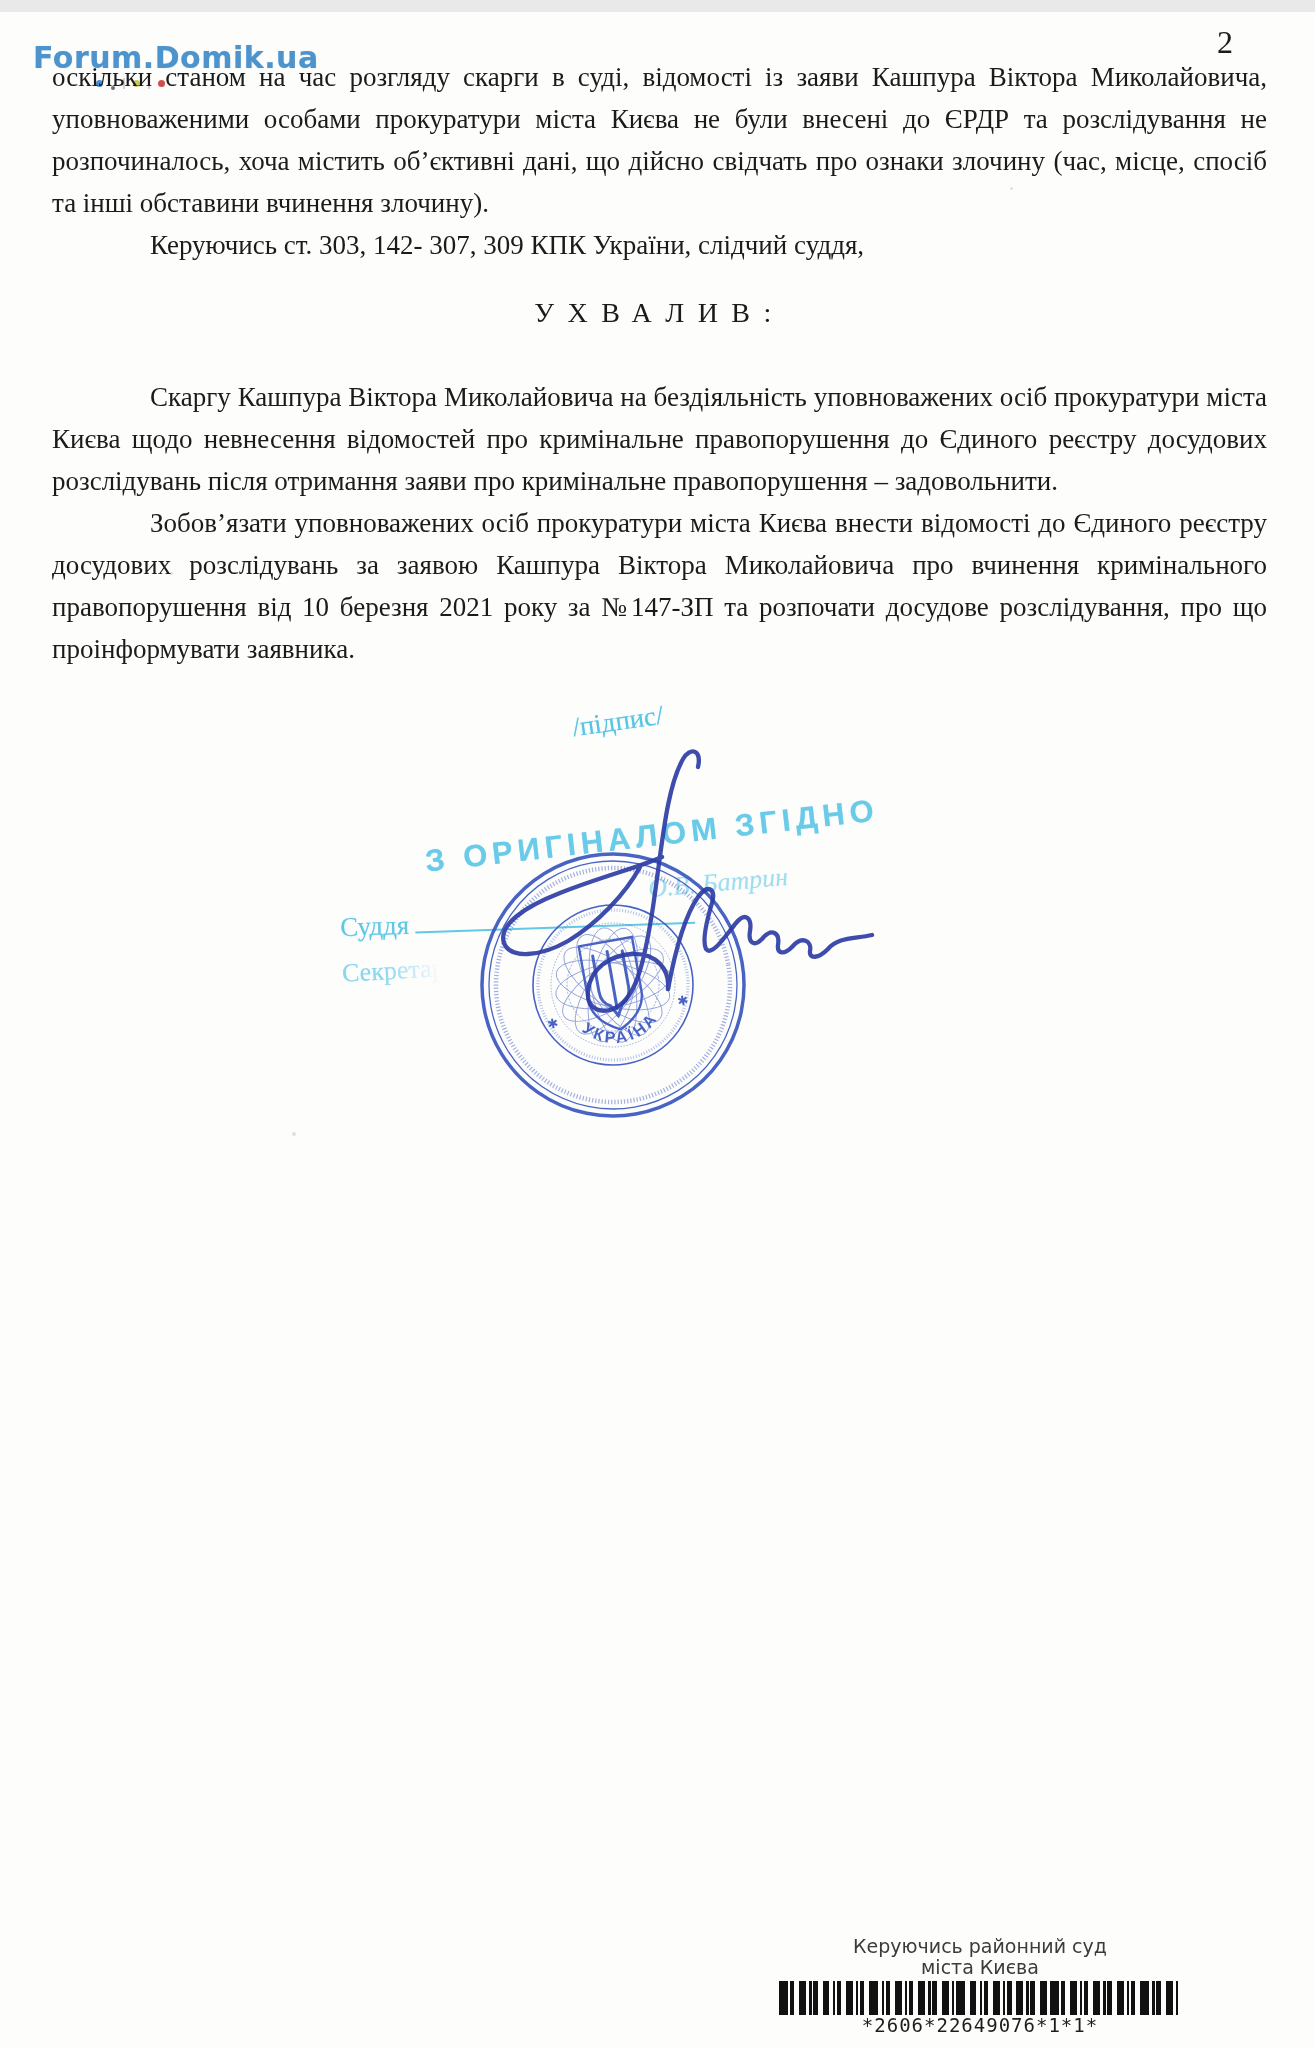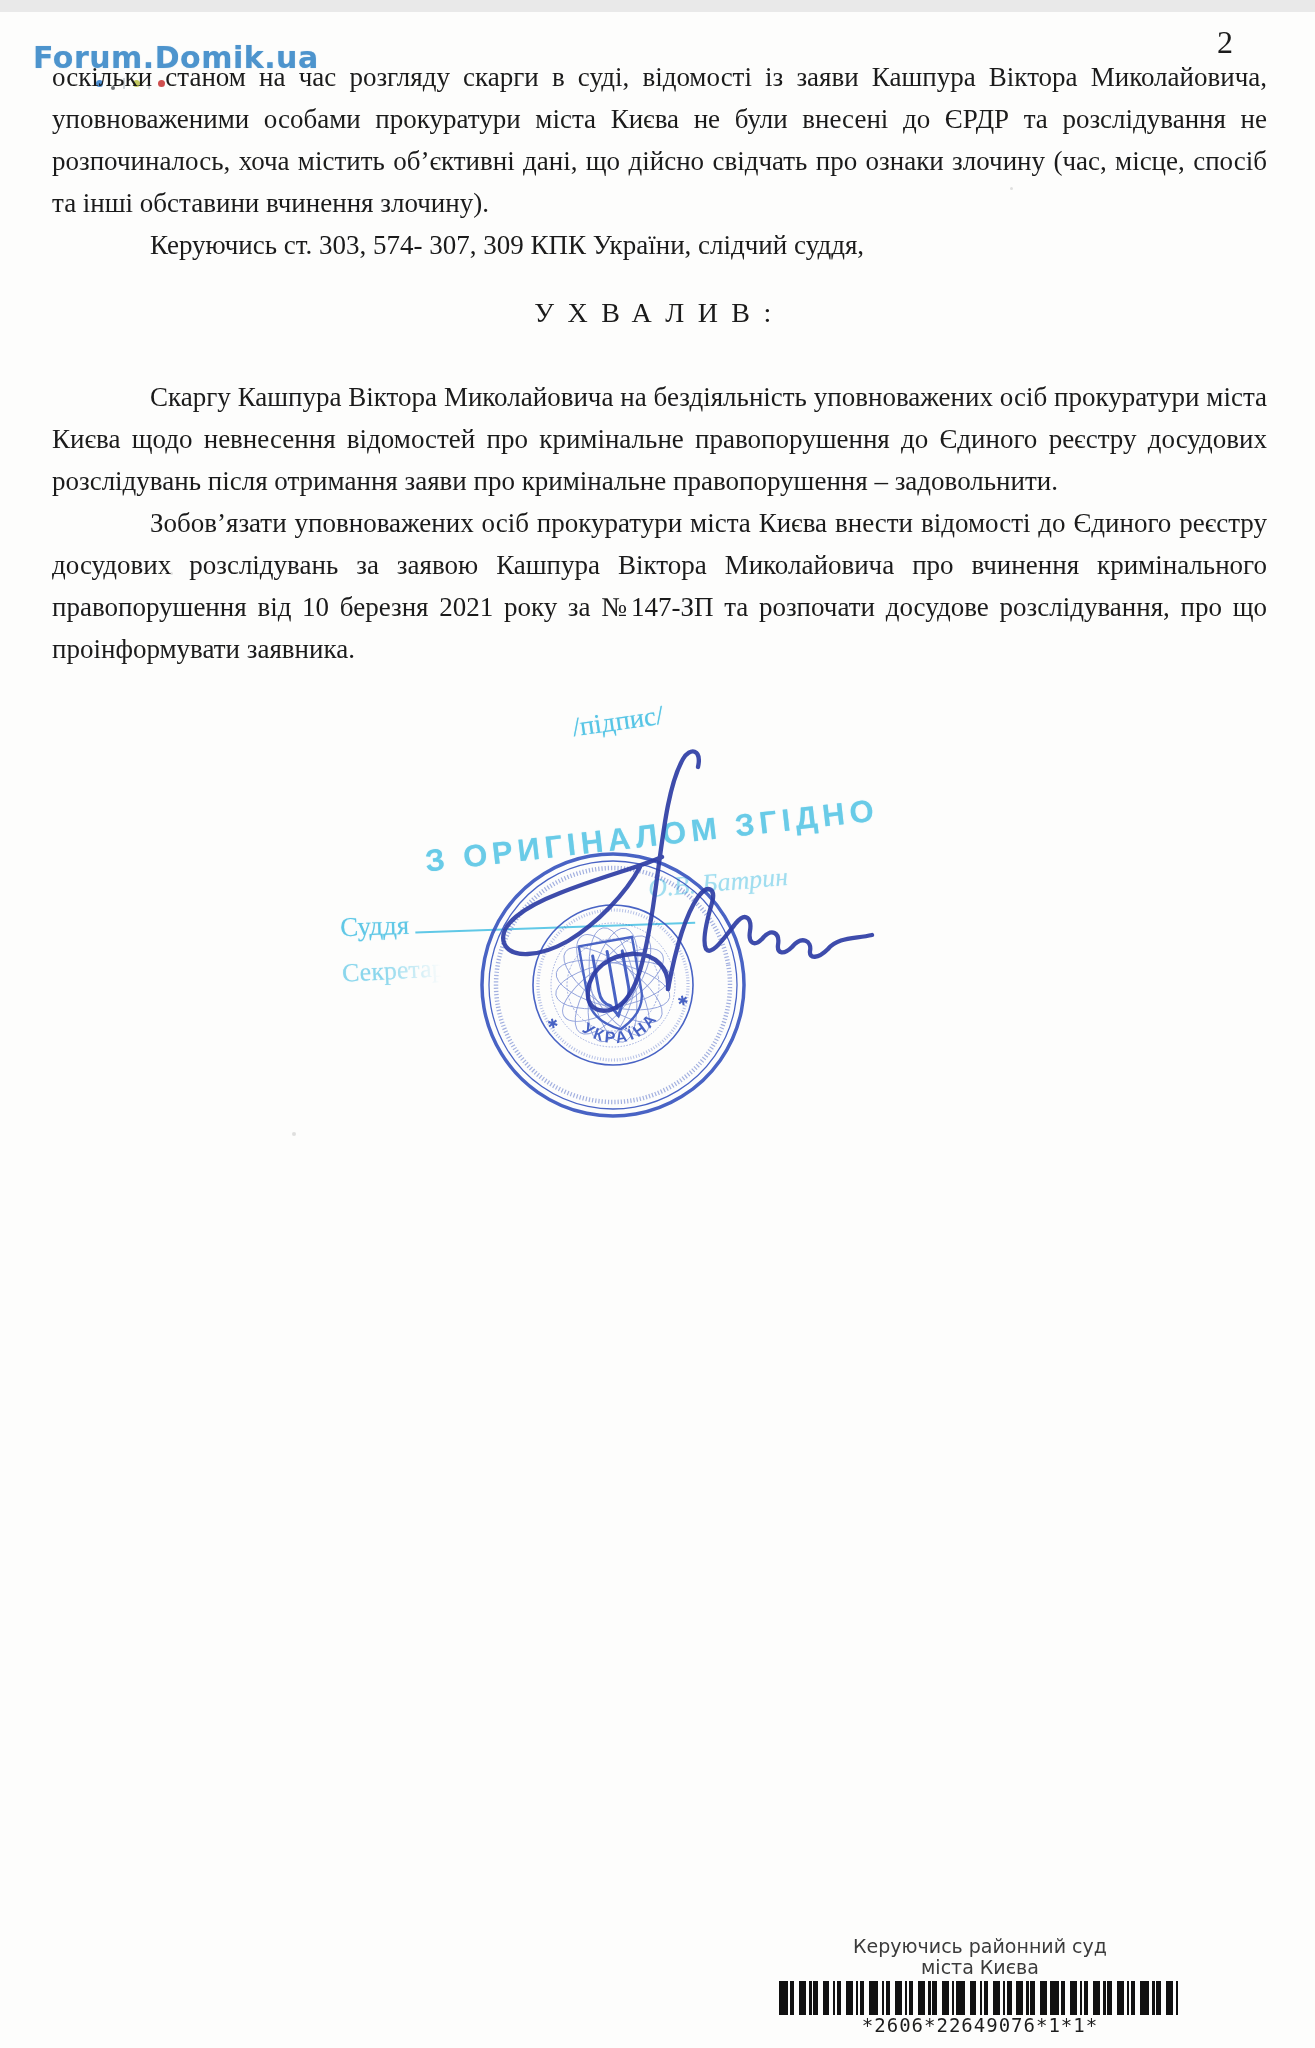--- a/index.html
+++ b/index.html
@@ -78,21 +78,21 @@
     <span class="sep"></span>
     <span class="dot yellow"></span>
     <span class="sep"></span>
     <span class="dot red"></span>
   </div>
 
   <div class="pagenum">2</div>
 
   <div class="content">
     <p>оскільки станом на час розгляду скарги в суді, відомості із заяви Кашпура Віктора Миколайовича, уповноваженими особами прокуратури міста Києва не були внесені до ЄРДР та розслідування не розпочиналось, хоча містить об’єктивні дані, що дійсно свідчать про ознаки злочину (час, місце, спосіб та інші обставини вчинення злочину).</p>
-    <p class="indent">Керуючись ст. 303, 574- 307, 309 КПК України, слідчий суддя,</p>
+    <p class="indent">Керуючись ст. 303, 142- 307, 309 КПК України, слідчий суддя,</p>
     <p class="heading">УХВАЛИВ:</p>
     <p class="indent">Скаргу Кашпура Віктора Миколайовича на бездіяльність уповноважених осіб прокуратури міста Києва щодо невнесення відомостей про кримінальне правопорушення до Єдиного реєстру досудових розслідувань після отримання заяви про кримінальне правопорушення – задовольнити.</p>
     <p class="indent">Зобов’язати уповноважених осіб прокуратури міста Києва внести відомості до Єдиного реєстру досудових розслідувань за заявою Кашпура Віктора Миколайовича про вчинення кримінального правопорушення від 10 березня 2021 року за №147-ЗП та розпочати досудове розслідування, про що проінформувати заявника.</p>
   </div>
 
   <div class="st st-pidpys">/підпис/</div>
   <div class="st st-certify">З ОРИГІНАЛОМ ЗГІДНО</div>
   <div class="st st-sudja">
     <span>Суддя</span><span class="st-line"></span>
   </div>

